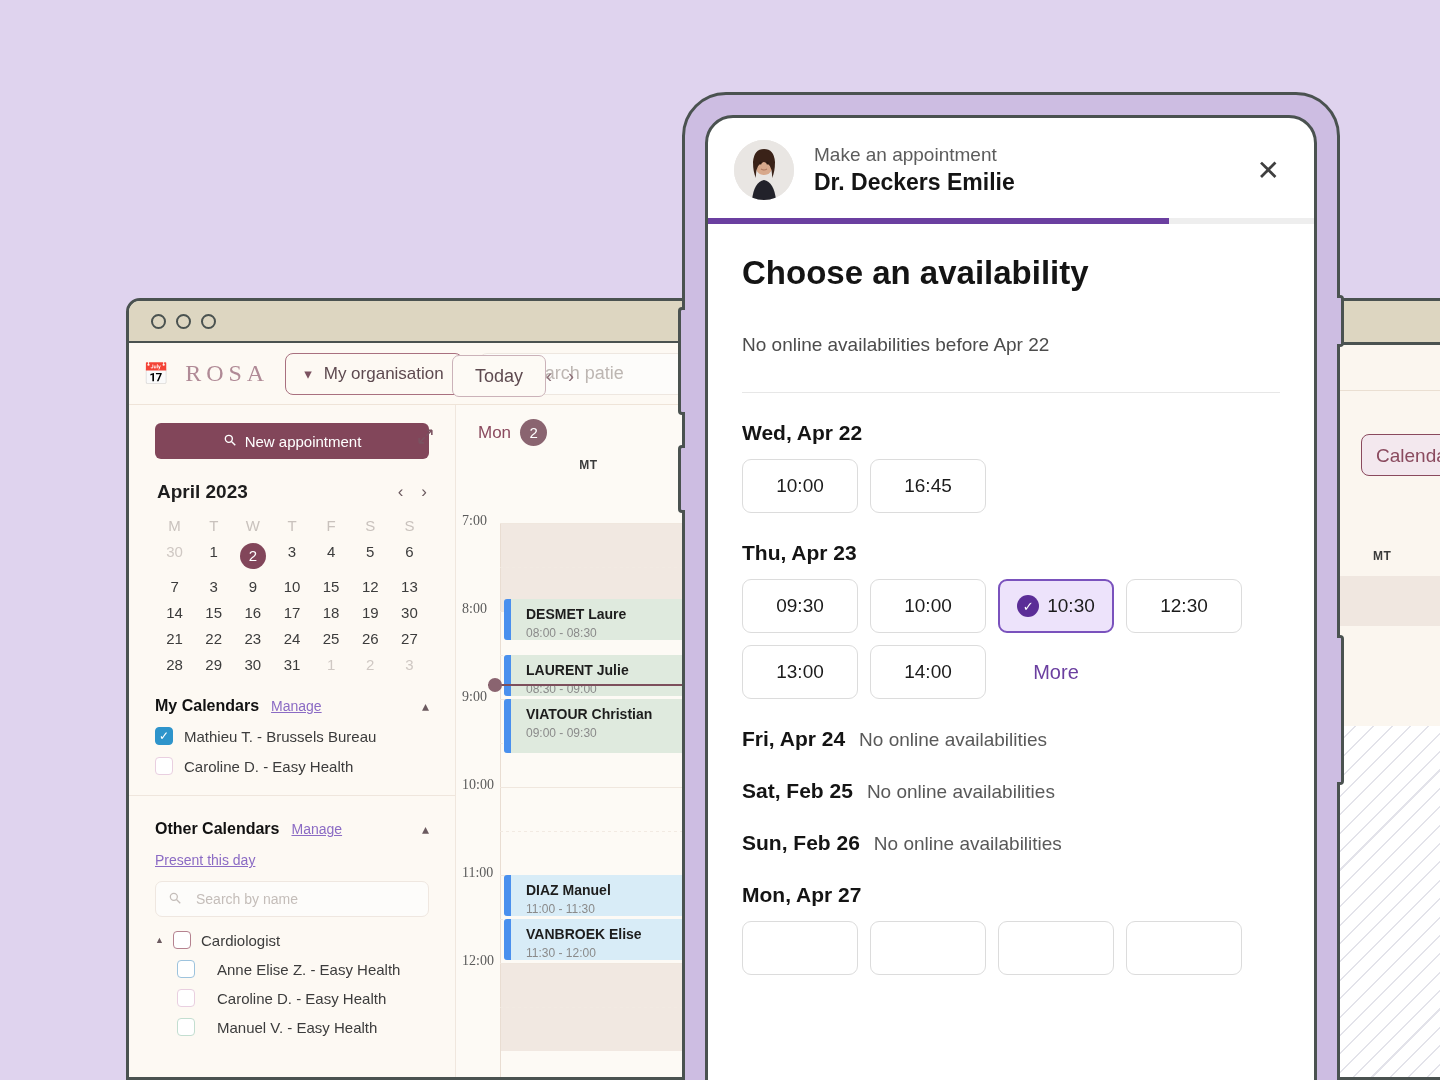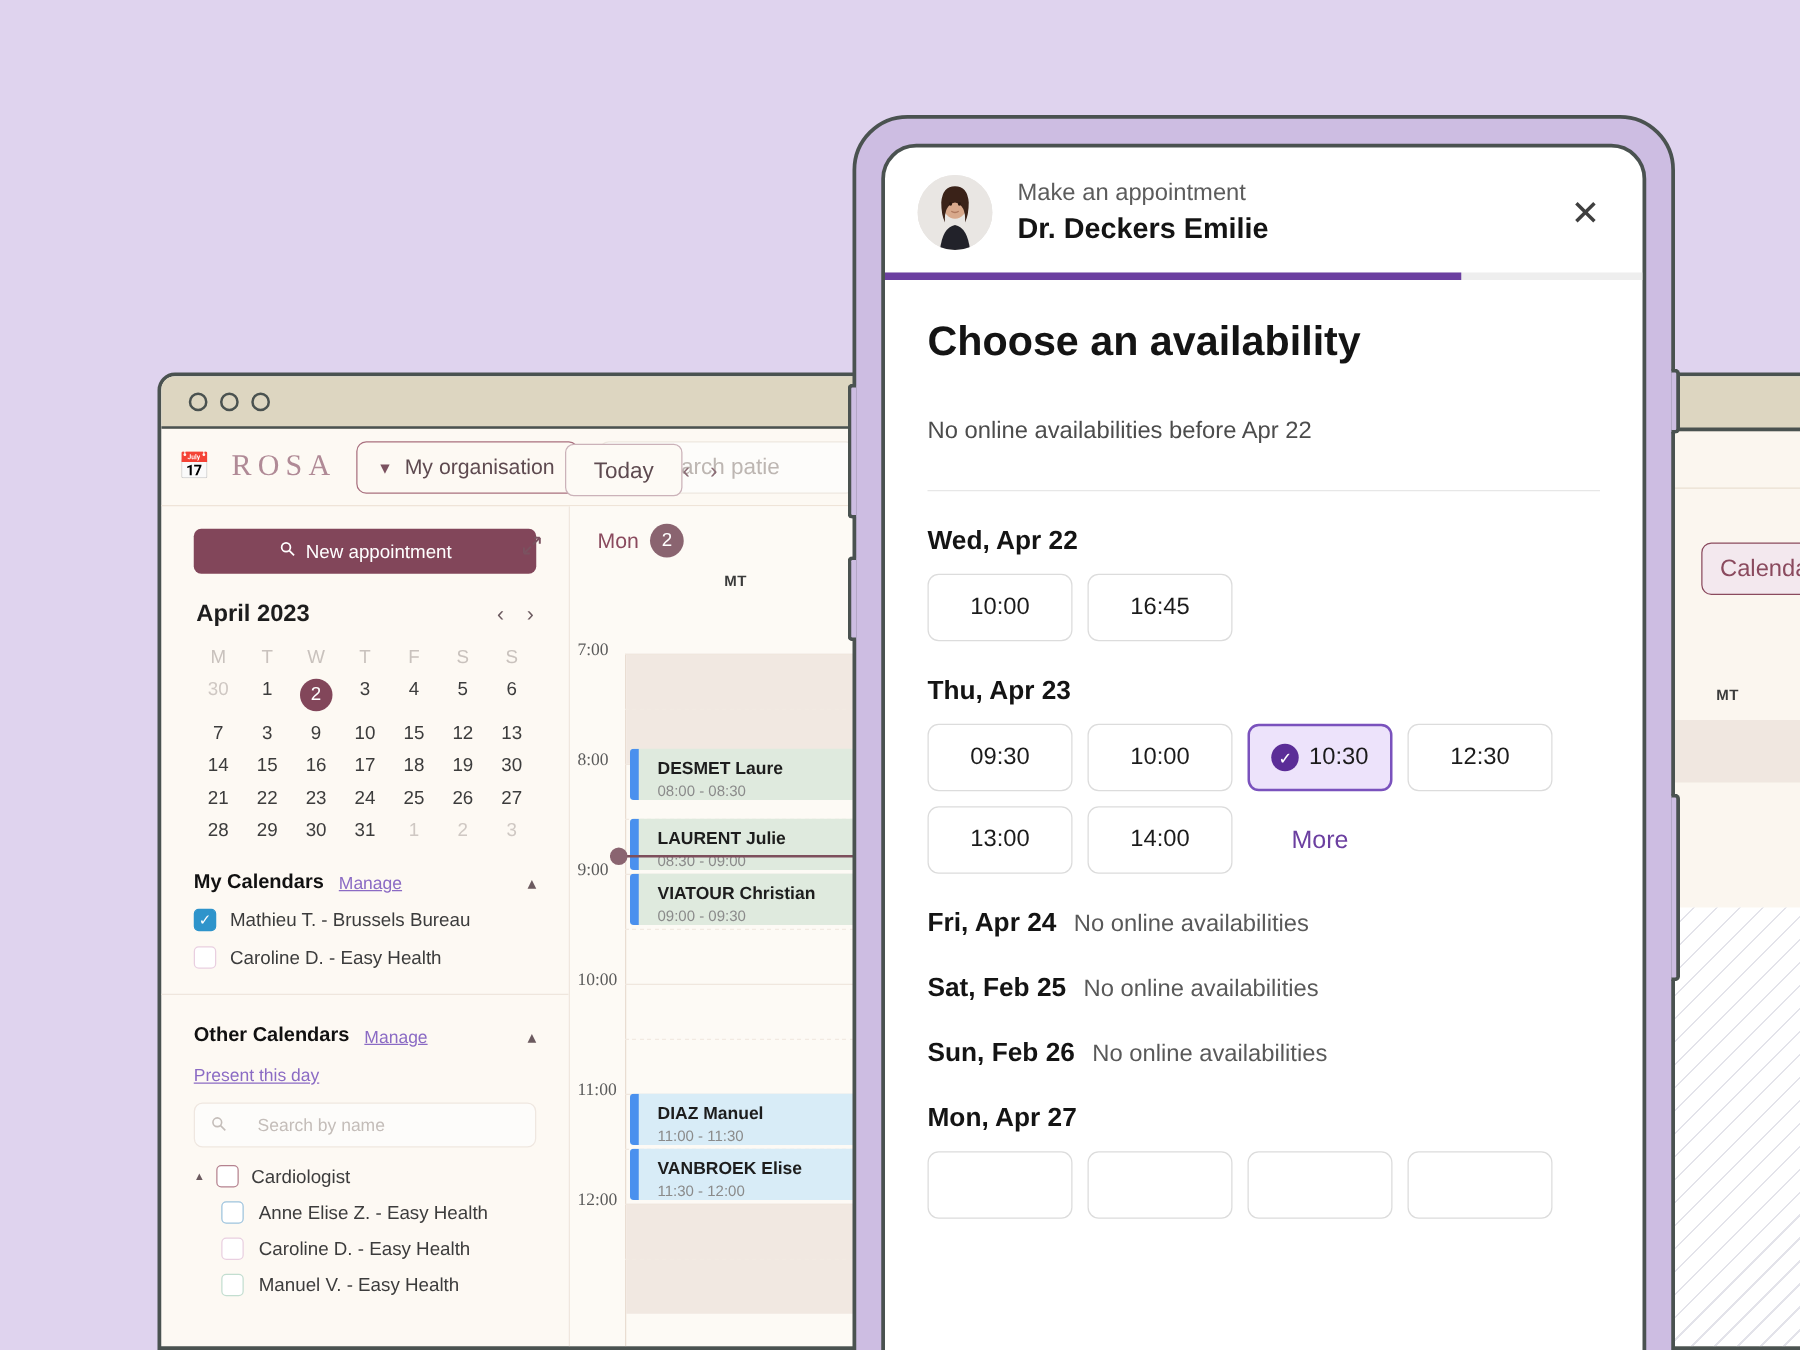--- a/index.html
+++ b/index.html
@@ -80,24 +80,24 @@
   .cbox{ width:18px; height:18px; border-radius:4px; border:1.5px solid #e5cfe0; background:#fff; flex:none;}
   .cbox.on{ background:#2e94cb; border-color:#2e94cb; color:#fff; font-size:12px; text-align:center; line-height:17px;}
   .cbox.blue{ border-color:#9dc3dd; }
   .cbox.pink{ border-color:#e9cfe0; }
   .cbox.green{ border-color:#c3ded0; }
   .cbox.rose{ border-color:#b5828f; }
 
   .divider{ height:1px; background:#efe6dd; margin:20px -26px 0 -26px; }
   .present{ color:#8b6bc4; font-size:14px; text-decoration:underline; margin-top:14px; display:inline-block;}
   .namesearch{ margin-top:12px; height:36px; border:1px solid #efe7e0; border-radius:7px; background:#fdfcfa;
-    display:flex; align-items:center; gap:24px; padding:12px 12px; color:#c4bdb9; font-size:14px;}
+    display:flex; align-items:center; gap:14px; padding:12px 12px; color:#c4bdb9; font-size:14px;}
   .grouprow{ display:flex; align-items:center; gap:10px; margin-top:14px; font-size:15px; color:#3c3c3c;}
   .tri{ color:#6b5a5f; font-size:9px; width:8px; }
-  .childrow{ display:flex; align-items:center; gap:12px; margin-top:11px; margin-left:22px;
+  .childrow{ display:flex; align-items:center; gap:22px; margin-top:11px; margin-left:22px;
     font-size:15px; color:#3c3c3c;}
 
   
   .calcol{ flex:1; background:#fdfaf5; border-left:1px solid #f0e7de; position:relative; }
   .calcol-top{ height:66px; position:relative; }
   .expand{ position:absolute; left:-40px; top:22px; color:#7b5260; font-size:17px; }
   .todaybar{ position:absolute; left:-4px; top:-50px; display:flex; align-items:center; }
   .todaybtn{ height:42px; padding:0 22px; border:1.2px solid #cbb2b9; border-radius:7px;
     color:#5e4a50; font-size:18px; line-height:40px; background:#fdfaf5;}
   .navarrows{ display:flex; gap:16px; color:#8a6b74; font-size:18px; }
@@ -400,21 +400,21 @@
           <div class="ev" style="top: 76px; height: 41px;">
             <div class="bar"></div>
             <div class="nm">DESMET Laure</div>
             <div class="tm">08:00 - 08:30</div>
           </div>
           <div class="ev" style="top: 132px; height: 41px;">
             <div class="bar"></div>
             <div class="nm">LAURENT Julie</div>
             <div class="tm">08:30 - 09:00</div>
           </div>
-          <div class="ev" style="top: 176px; height: 41px;">
+          <div class="ev" style="top: 176px; height: 54px;">
             <div class="bar"></div>
             <div class="nm">VIATOUR Christian</div>
             <div class="tm">09:00 - 09:30</div>
           </div>
           <div class="ev blue" style="top: 352px; height: 41px;">
             <div class="bar"></div>
             <div class="nm">DIAZ Manuel</div>
             <div class="tm">11:00 - 11:30</div>
           </div>
           <div class="ev blue" style="top: 396px; height: 41px;">

